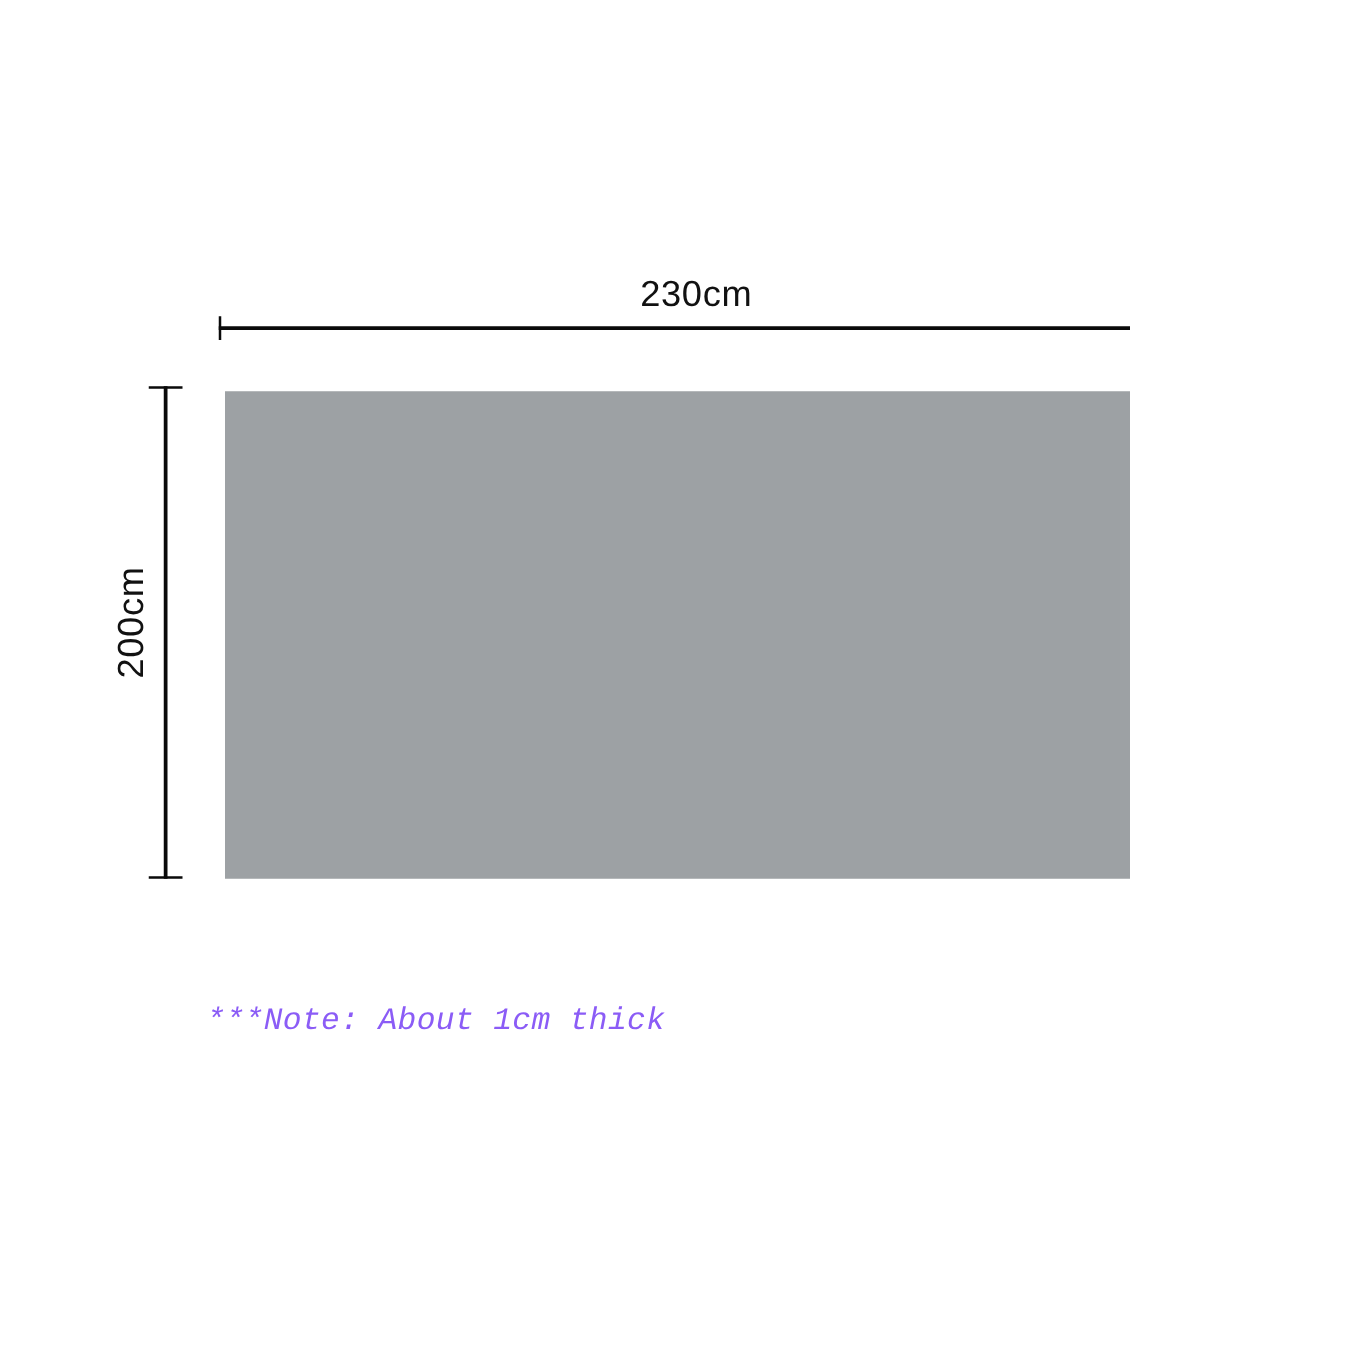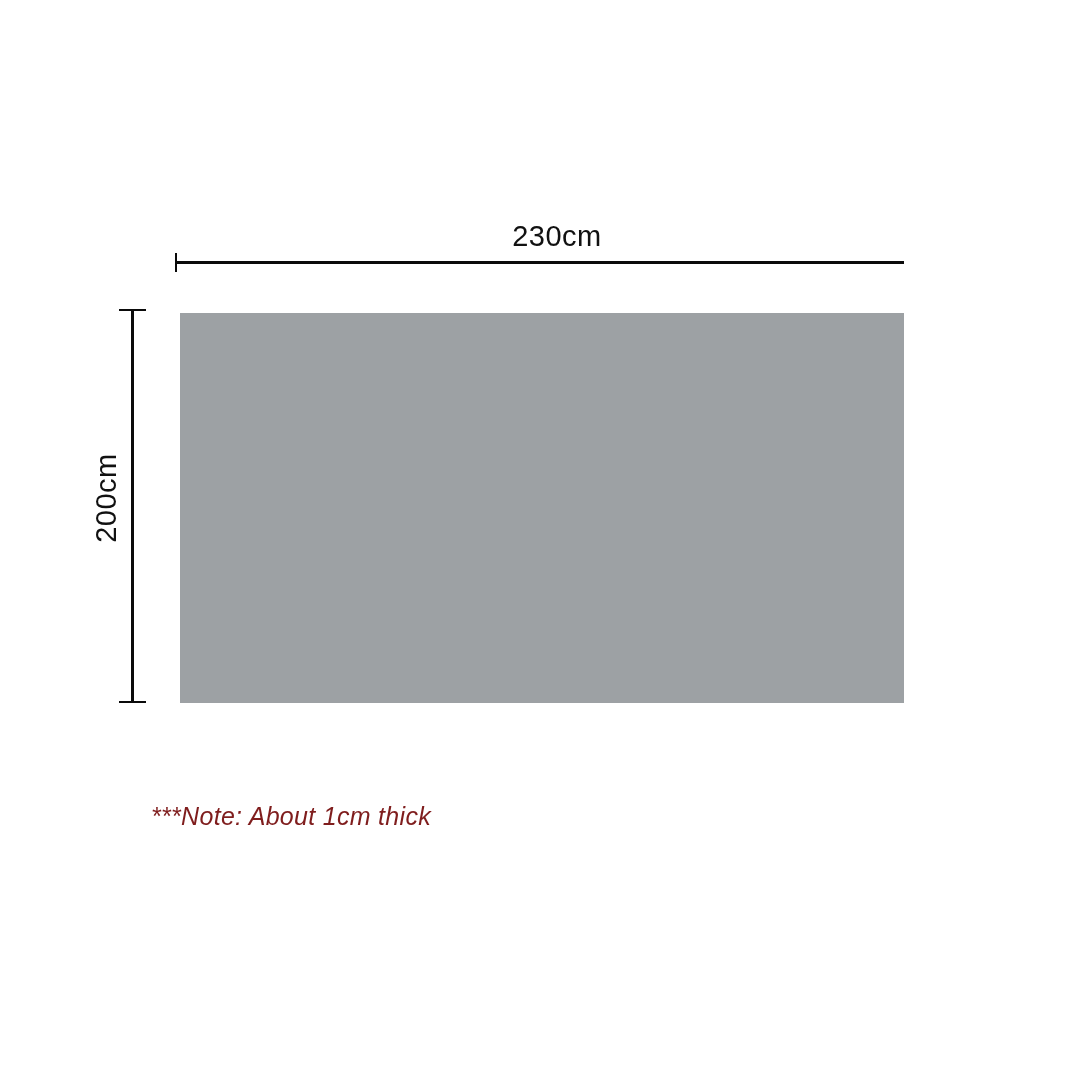--- a/index.html
+++ b/index.html
@@ -92,27 +92,28 @@
     left: 106px;
     top: 498px;
     transform: translate(-50%, -50%) rotate(-90deg);
     font-size: 29px;
     color: #111111;
     white-space: nowrap;
     letter-spacing: 0.5px;
   }
   .note {
     position: absolute;
-    left: 151px;
+    left: 165px;
     top: 802px;
     font-size: 25px;
     font-style: italic;
-    color: #7f1d1d;
+    color: #8b5cf6;
     white-space: nowrap;
     letter-spacing: 0.3px;
+    font-family: Liberation Mono, monospace;
   }
 </style>
 </head>
 <body>
 
 <div class="canvas">
 
   <div class="panel" style="background: rgb(157, 161, 164);"></div>
 
   <div class="dim-h">

